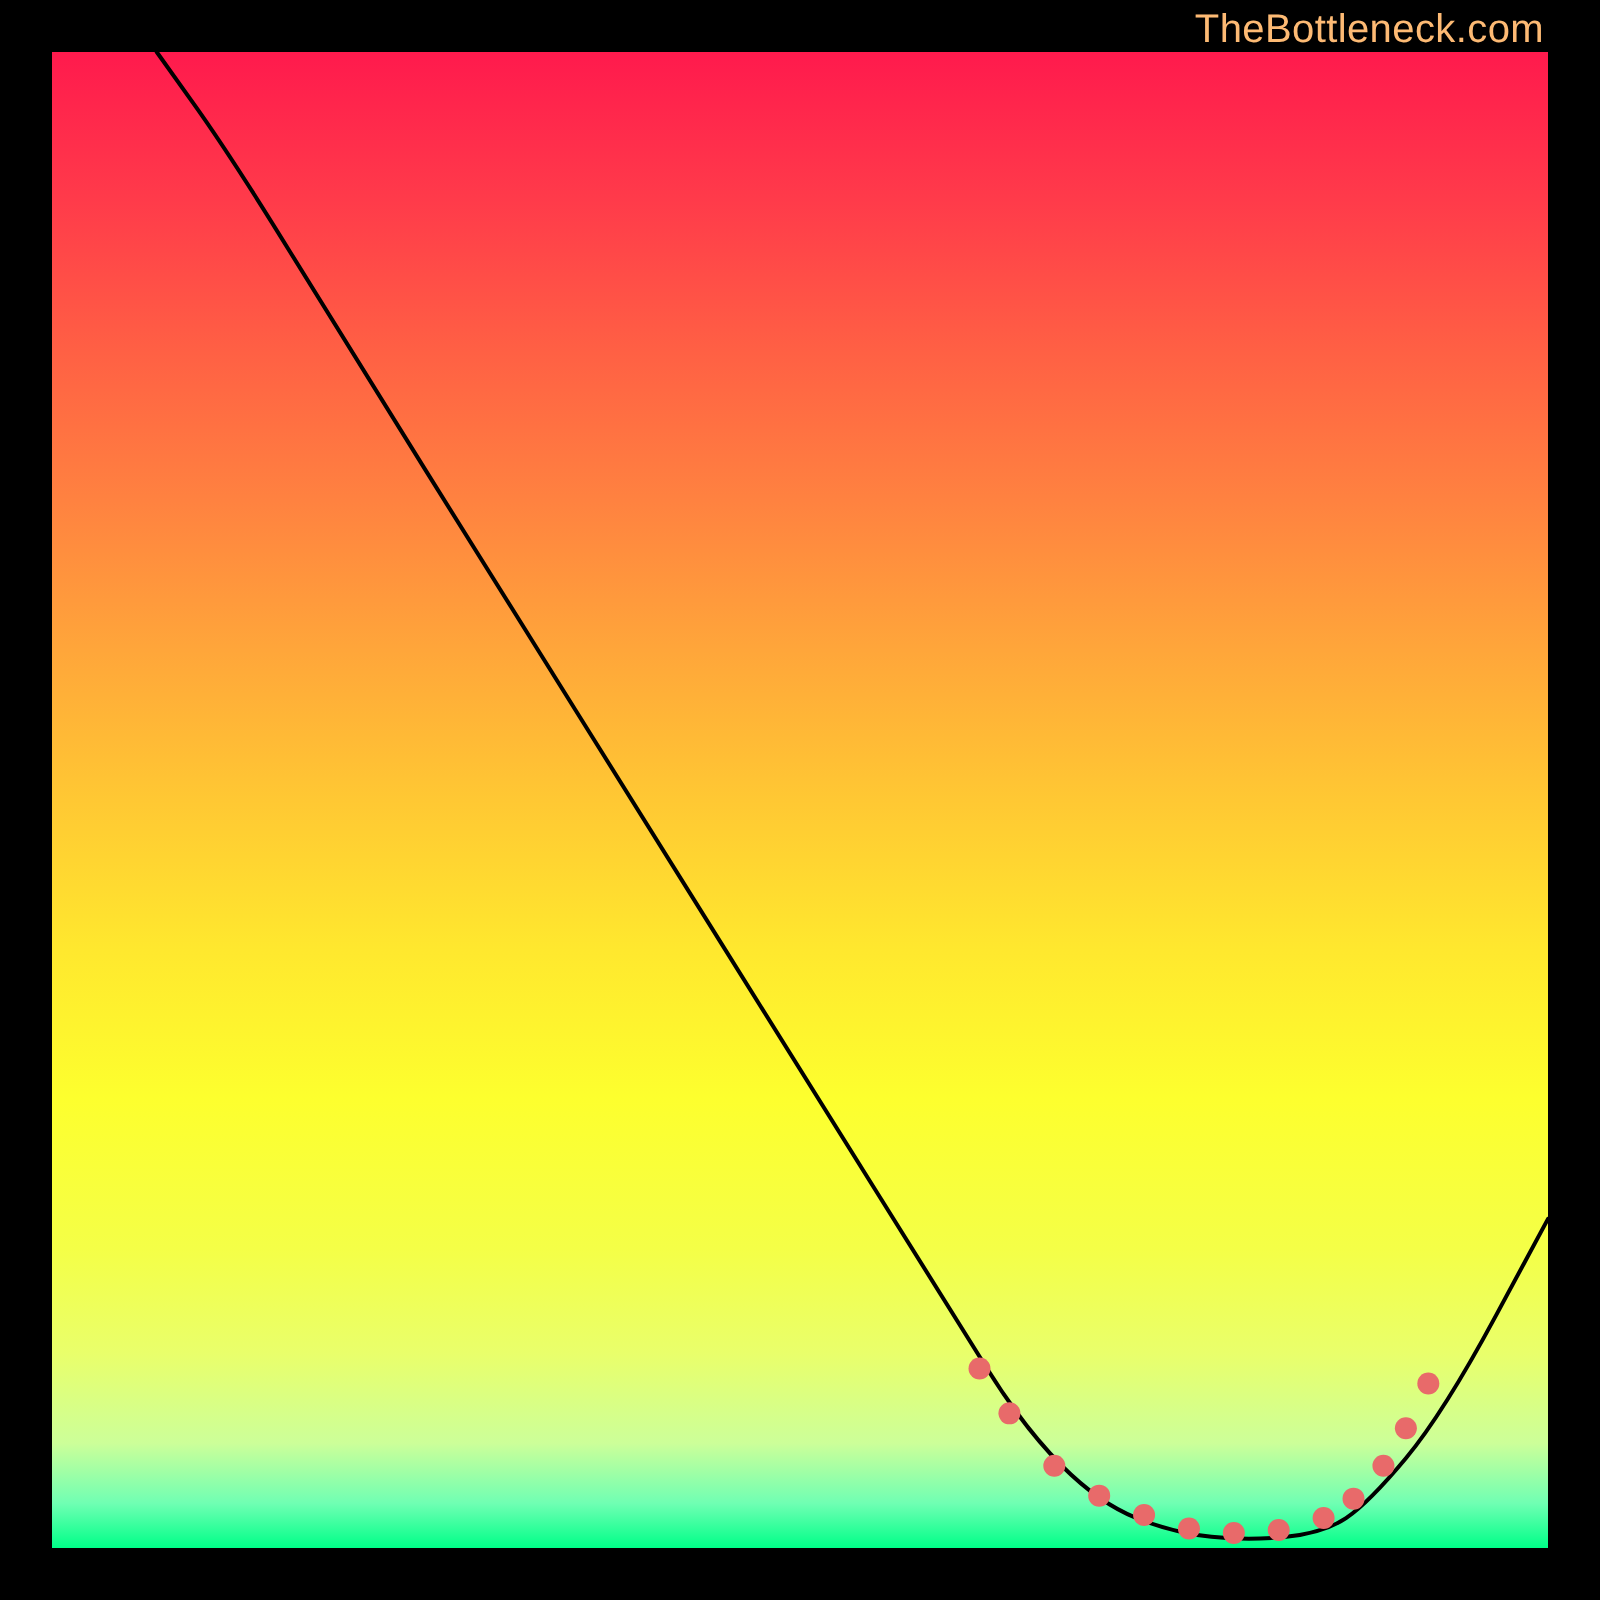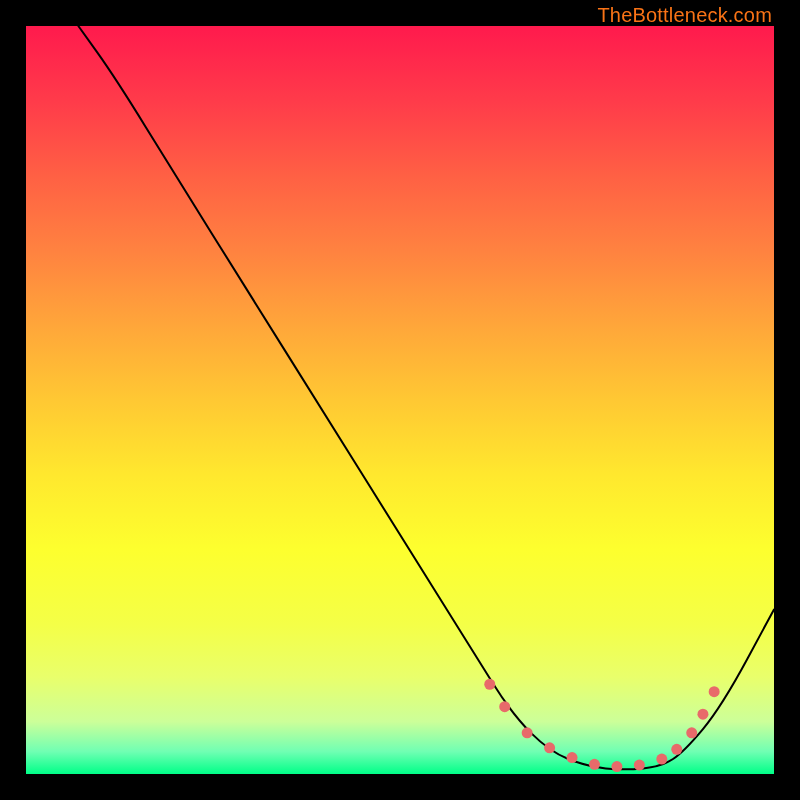--- a/index.html
+++ b/index.html
@@ -32,21 +32,21 @@
       #00ff88 100%
     );
   }
   .attribution {
     position: absolute;
     top: 4px;
     right: 28px;
     font-family: Arial, Helvetica, sans-serif;
     font-size: 20px;
     font-weight: 500;
-    color: #f97316;
+    color: #fdba74;
     letter-spacing: 0.2px;
   }
   svg.curve {
     position: absolute;
     left: 0;
     top: 0;
     width: 748px;
     height: 748px;
     overflow: visible;
   }

